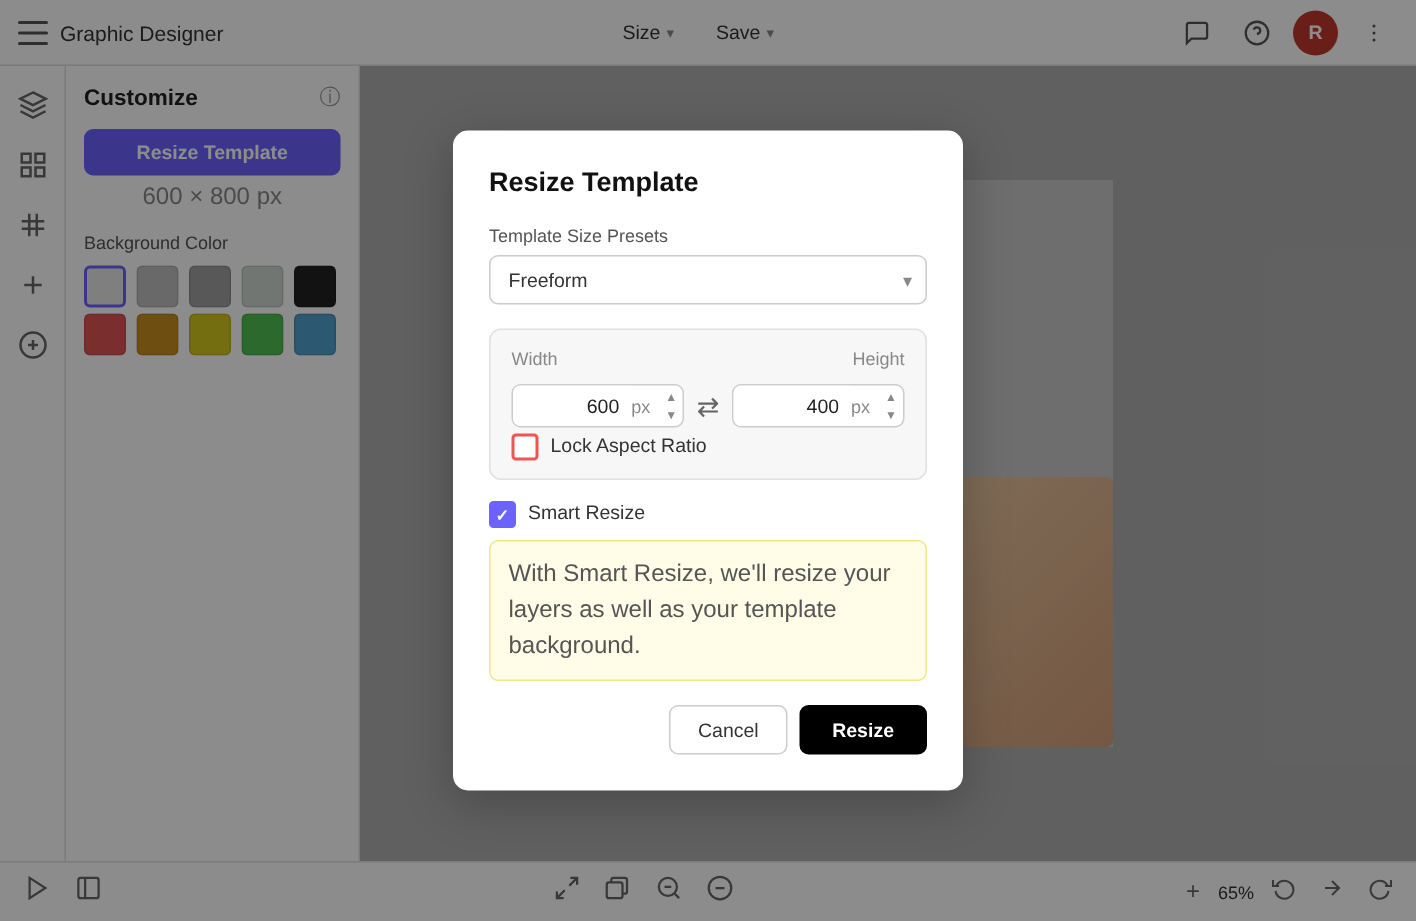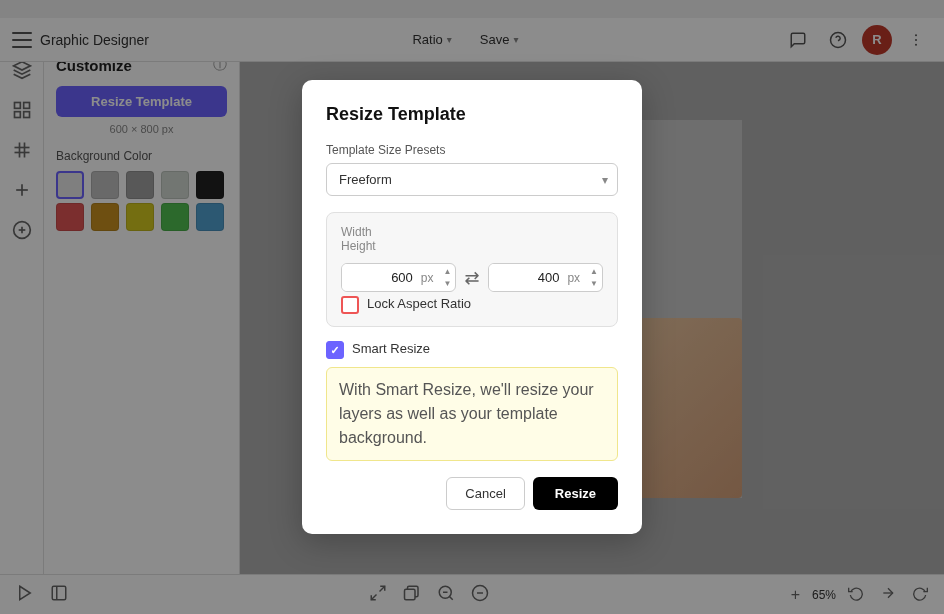--- a/index.html
+++ b/index.html
@@ -3,21 +3,21 @@
   <meta charset="utf-8">
   <style>
     * { box-sizing: border-box; margin: 0; padding: 0; }
     body { width: 944px; height: 614px; font-family: -apple-system, BlinkMacSystemFont, 'Segoe UI', sans-serif; overflow: hidden; background: #f0f0f0; position: relative; }
 
     
     .topbar {
       position: absolute; top: 0; left: 0; right: 0; height: 44px;
       background: #fff; border-bottom: 1px solid #e0e0e0;
       display: flex; align-items: center; justify-content: space-between;
-      padding: 0 12px; z-index: 10; margin-top: 18px;
+      padding: 0 12px; z-index: 10;
     }
     .topbar-left { display: flex; align-items: center; gap: 8px; }
     .topbar-menu-icon { width: 20px; height: 16px; display: flex; flex-direction: column; justify-content: space-between; cursor: pointer; }
     .topbar-menu-icon span { display: block; height: 2px; background: #555; border-radius: 1px; }
     .topbar-title { font-size: 14px; color: #333; font-weight: 500; }
     .topbar-center { display: flex; align-items: center; gap: 4px; }
     .topbar-btn { display: flex; align-items: center; gap: 4px; padding: 6px 12px; border: none; background: none; cursor: pointer; font-size: 13px; color: #333; border-radius: 4px; }
     .topbar-chevron { font-size: 10px; color: #888; }
     .topbar-right { display: flex; align-items: center; gap: 8px; }
     .topbar-icon-btn { width: 32px; height: 32px; border-radius: 50%; border: none; background: none; cursor: pointer; display: flex; align-items: center; justify-content: center; color: #555; font-size: 16px; }
@@ -36,21 +36,21 @@
       position: absolute; top: 44px; left: 44px; width: 196px; bottom: 40px;
       background: #fff; border-right: 1px solid #e0e0e0; padding: 12px; overflow-y: auto;
     }
     .panel-header { display: flex; align-items: flex-end; justify-content: space-between; margin-bottom: 12px; }
     .panel-title { font-size: 15px; font-weight: 600; color: #222; }
     .panel-info-icon { color: #999; font-size: 14px; cursor: pointer; }
     .resize-btn {
       width: 100%; padding: 8px 0; background: #6c63ff; color: #fff; border: none;
       border-radius: 6px; font-size: 13px; font-weight: 600; cursor: pointer; margin-bottom: 6px;
     }
-    .panel-size-label { text-align: center; font-size: 11px; color: #888; margin-bottom: 14px; }
+    .panel-size-label { text-align: center; font-size: 16px; color: #888; margin-bottom: 14px; }
     .panel-section-title { font-size: 12px; color: #555; font-weight: 500; margin-bottom: 8px; }
     .color-swatches { display: grid; grid-template-columns: repeat(5, 1fr); gap: 4px; }
     .color-swatch { width: 28px; height: 28px; border-radius: 4px; cursor: pointer; border: 1px solid rgba(0,0,0,0.1); }
     .color-swatch.active { border: 2px solid #6c63ff; }
 
     
     .canvas-area {
       position: absolute; top: 44px; left: 240px; right: 0; bottom: 40px;
       background: #b0b0b0; display: flex; align-items: center; justify-content: center;
     }
@@ -93,21 +93,21 @@
       font-size: 13px; color: #333; background: #fff; appearance: none; cursor: pointer;
     }
     .modal-select-chevron {
       position: absolute; right: 10px; top: 50%; transform: translateY(-50%);
       color: #888; pointer-events: none; font-size: 12px;
     }
     .modal-dims-row {
       background: #f7f7f7; border: 1px solid #e0e0e0; border-radius: 8px;
       padding: 12px 14px; margin-bottom: 14px;
     }
-    .modal-dims-header { display: flex; justify-content: space-between; margin-bottom: 10px; flex-direction: column; }
+    .modal-dims-header { display: flex; justify-content: space-between; margin-bottom: 10px; }
     .modal-dim-title { font-size: 12px; color: #888; }
     .modal-dims-inputs { display: flex; align-items: center; gap: 8px; }
     .modal-input-group { display: flex; align-items: center; border: 1px solid #ccc; border-radius: 6px; background: #fff; overflow: hidden; flex: 1; }
     .modal-input { border: none; outline: none; padding: 6px 8px; font-size: 13px; color: #222; width: 100%; text-align: right; }
     .modal-input-unit { padding: 6px 6px 6px 0; font-size: 12px; color: #888; }
     .modal-input-spinners { display: flex; flex-direction: column; }
     .modal-spinner-btn { background: none; border: none; cursor: pointer; color: #888; font-size: 8px; line-height: 1; padding: 2px 4px; }
     .modal-swap-icon { color: #666; font-size: 18px; cursor: pointer; flex-shrink: 0; }
     .modal-lock-row { display: flex; align-items: flex-start; gap: 8px; margin-top: 4px; }
     .modal-checkbox-lock {
@@ -146,21 +146,21 @@
   <div class="topbar-left">
     <div class="topbar-menu-icon">
       <span></span>
         <span></span>
         <span></span>
     </div>
     <span class="topbar-title">Graphic Designer</span>
   </div>
   <div class="topbar-center">
     <button class="topbar-btn">
-      <span>Ratio</span>
+      <span>Size</span>
       <span class="topbar-chevron">▾</span>
     </button>
     <button class="topbar-btn">
       <span>Save</span>
       <span class="topbar-chevron">▾</span>
     </button>
   </div>
   <div class="topbar-right">
     <button class="topbar-icon-btn">
       <svg width="18" height="18" viewBox="0 0 24 24" fill="none" stroke="#555" stroke-width="2">

